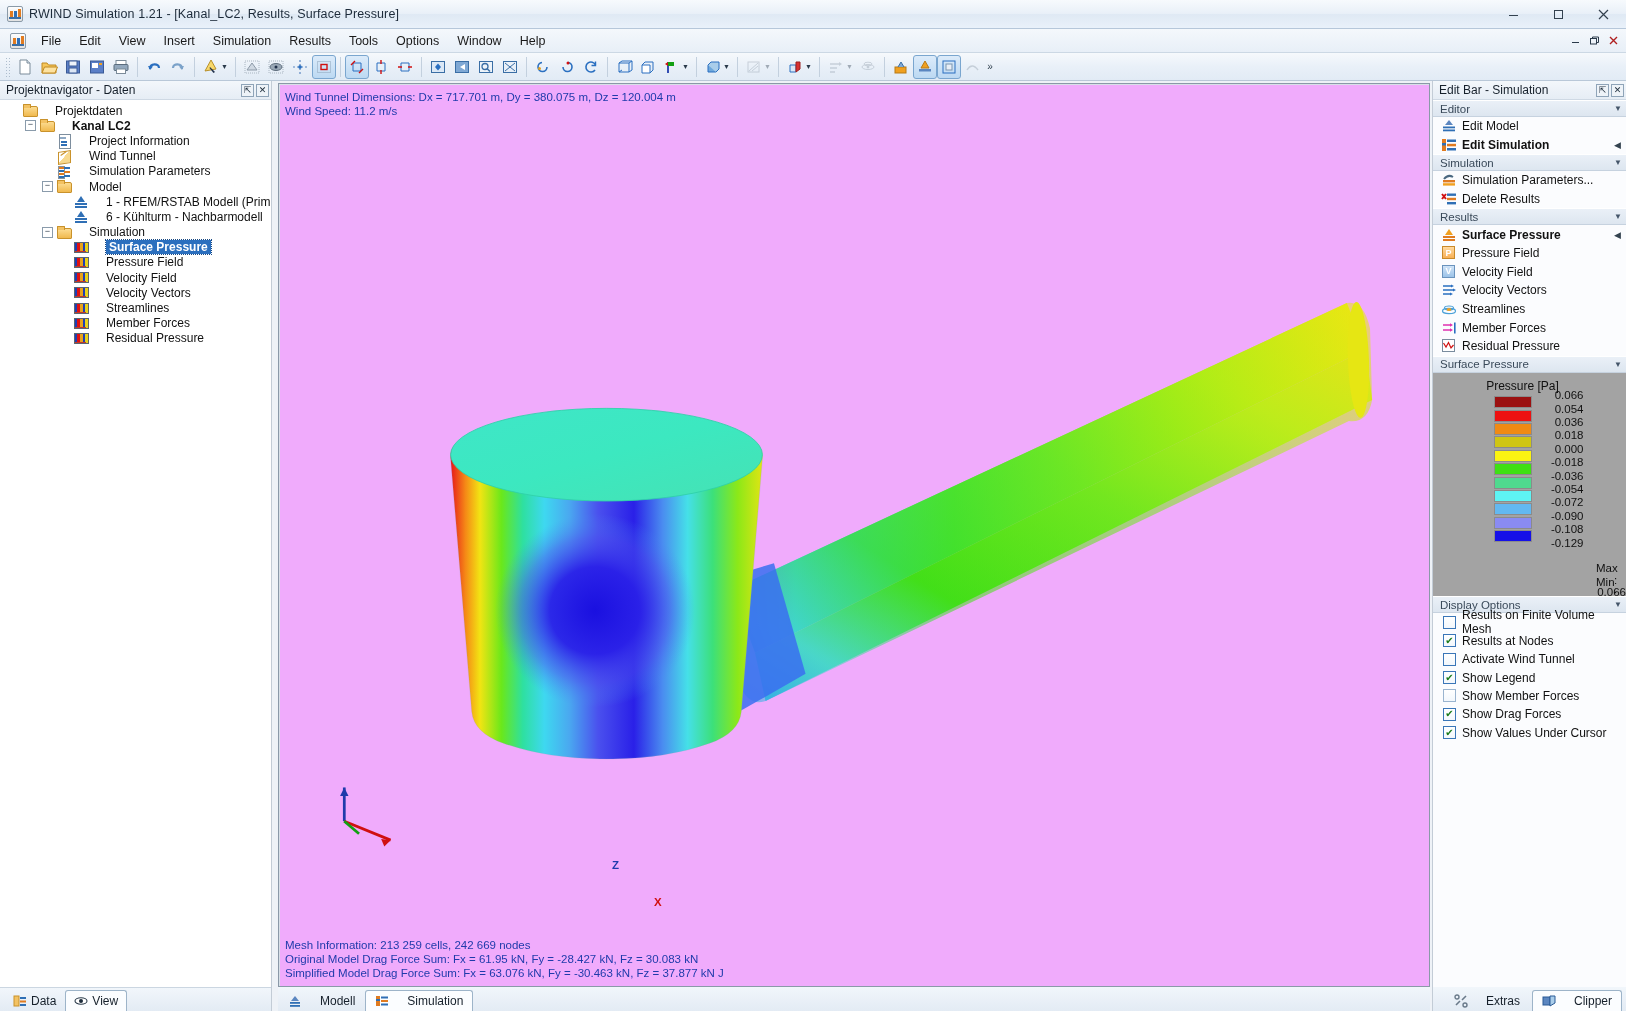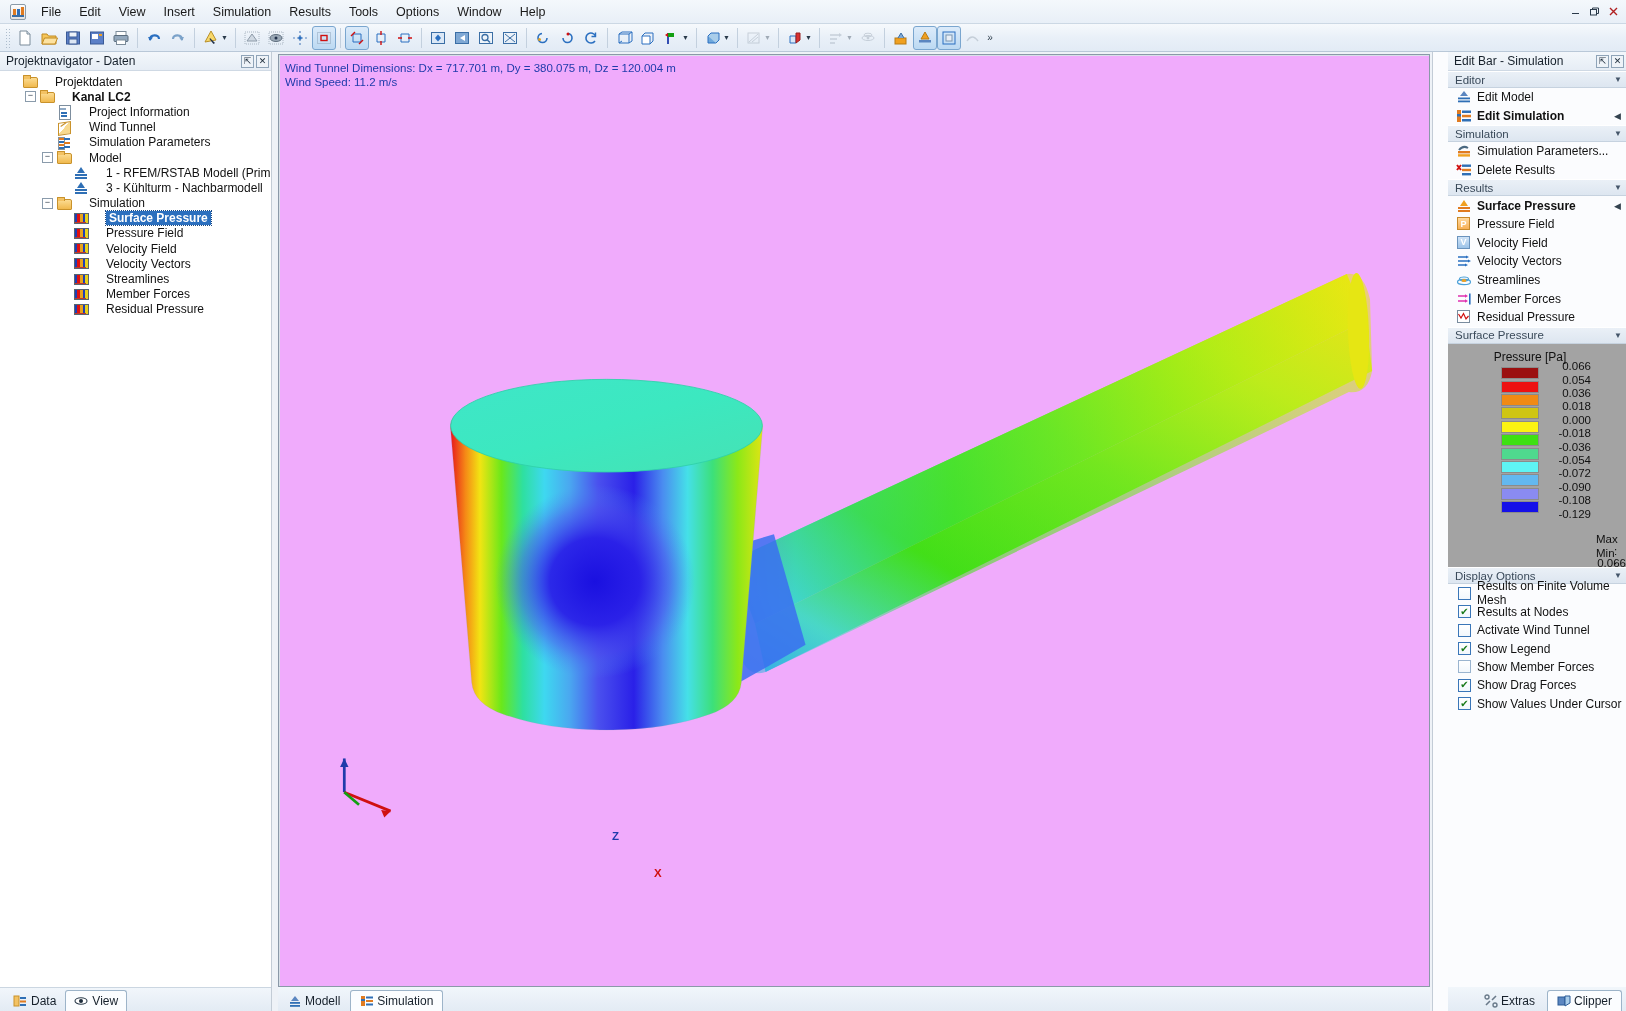--- a/index.html
+++ b/index.html
@@ -214,32 +214,31 @@
   .vp-text { position:absolute; color:#1f3bab; font-size:11.5px; white-space:nowrap; font-family:"Liberation Sans", sans-serif; }
   .vp-top { left: 6px; top: 6px; line-height: 14px; }
   .vp-bottom { left: 6px; bottom: 6px; line-height: 14px; }
   .scene { position:absolute; inset:0; }
 
   .view-tabs {
     height: 24px; flex:0 0 24px; display:flex; align-items:flex-end;
     background: linear-gradient(to bottom,#f1f6fb,#e3ebf4); padding-left: 0px;
   }
   .view-tab {
-    display:flex; align-items:center; gap:3px; height:21px; padding:0 9px;
+    display:flex; align-items:center; gap:18px; height:21px; padding:0 9px;
     font-size:12px; color:#16202b; border:1px solid transparent; border-bottom:none;
     border-radius:3px 3px 0 0;
     text-align:center;
   }
   .view-tab.active { background:#fbfdff; border-color:#9db4c9; }
 
   
   .editbar {
     width: 194px; flex:0 0 194px; background:#fbfcfe; display:flex; flex-direction:column;
     border-left: 1px solid #c3ccd6;
-    padding-left: 15px;
   }
   .group-header {
     height: 17px; flex:0 0 17px;
     background: linear-gradient(to bottom,#eaf0f7,#dde6f0);
     border-top: 1px solid #fff; border-bottom:1px solid #c6d2df;
     display:flex; align-items:center; padding: 0 4px 0 7px; font-size:11.5px; color:#3a4a5a;
   }
   .group-header .gh-title { flex:1 1 auto; }
   .eb-row {
     height: 18.6px; display:flex; align-items:center; padding-left: 8px; font-size:12px; color:#111;
@@ -291,20 +290,41 @@
     font-size:12px; color:#1a1a1a;
   }
 
   .tab-ico { width:14px; height:14px; position:relative; flex:0 0 14px; }
 </style>
 </head>
 <body>
 
 <div id="app">
 
+  <div class="titlebar">
+    <div class="title-icon"></div>
+    <div class="title-text">RWIND Simulation 1.21 - [Kanal_LC2, Results, Surface Pressure]</div>
+    <div class="win-buttons">
+      <div class="win-btn">
+        <svg width="11" height="11" viewBox="0 0 11 11">
+            <rect x="1" y="6" width="9" height="1" fill="#33414f"></rect>
+          </svg>
+      </div>
+      <div class="win-btn">
+        <svg width="11" height="11" viewBox="0 0 11 11">
+            <rect x="1.5" y="1.5" width="8" height="8" fill="none" stroke="#33414f"></rect>
+          </svg>
+      </div>
+      <div class="win-btn close">
+        <svg width="11" height="11" viewBox="0 0 11 11">
+            <path d="M1 1 L10 10 M10 1 L1 10" stroke="#33414f" stroke-width="1.2"></path>
+          </svg>
+      </div>
+    </div>
+  </div>
 
   <div class="menubar">
     <div class="menu-app-icon"></div>
     <div class="menu-item">File</div>
     <div class="menu-item">Edit</div>
     <div class="menu-item">View</div>
     <div class="menu-item">Insert</div>
     <div class="menu-item">Simulation</div>
     <div class="menu-item">Results</div>
     <div class="menu-item">Tools</div>
@@ -624,21 +644,21 @@
           <div class="tnode">
             <span class="ind" style="width: 59px;"></span>
             <span style="width: 14px; flex: 0 0 14px;"></span>
             <span class="ico model"></span>
             <span class="tlabel">1 - RFEM/RSTAB Modell (Primary)</span>
           </div>
           <div class="tnode">
             <span class="ind" style="width: 59px;"></span>
             <span style="width: 14px; flex: 0 0 14px;"></span>
             <span class="ico model"></span>
-            <span class="tlabel">3 - Kühlturm - Nachbarmodell</span>
+            <span class="tlabel">6 - Kühlturm - Nachbarmodell</span>
           </div>
           <div class="tnode">
             <span class="ind" style="width: 42px;"></span>
             <span class="expander">−</span>
             <span class="ico folder"></span>
             <span class="tlabel">Simulation</span>
           </div>
           <div class="tnode">
             <span class="ind" style="width: 59px;"></span>
             <span style="width: 14px; flex: 0 0 14px;"></span>
@@ -788,20 +808,25 @@
         </svg>
 
         <div class="vp-text vp-top">
           <div>Wind Tunnel Dimensions: Dx = 717.701 m, Dy = 380.075 m, Dz = 120.004 m</div>
           <div>Wind Speed: 11.2 m/s</div>
         </div>
 
         <div class="vp-text" style="left:333px; top:775px; font-weight:bold;">Z</div>
         <div class="vp-text" style="left:375px; top:812px; font-weight:bold; color:#d01010;">X</div>
 
+        <div class="vp-text vp-bottom">
+          <div>Mesh Information: 213 259 cells, 242 669 nodes</div>
+          <div>Original Model Drag Force Sum: Fx = 61.95 kN, Fy = -28.427 kN, Fz = 30.083 kN</div>
+          <div>Simplified Model Drag Force Sum: Fx = 63.076 kN, Fy = -30.463 kN, Fz = 37.877 kN J</div>
+        </div>
       </div>
 
       <div class="view-tabs">
         <div class="view-tab">
           <span class="tab-ico">
             <svg width="14" height="14" viewBox="0 0 14 14">
                 <path d="M7 2 l4 5 h-8 z" fill="#5b86c0"></path>
                 <rect x="2" y="8" width="10" height="1.8" fill="#2f6fb5"></rect>
                 <rect x="2" y="11" width="10" height="1.8" fill="#2f6fb5"></rect>
               </svg>

